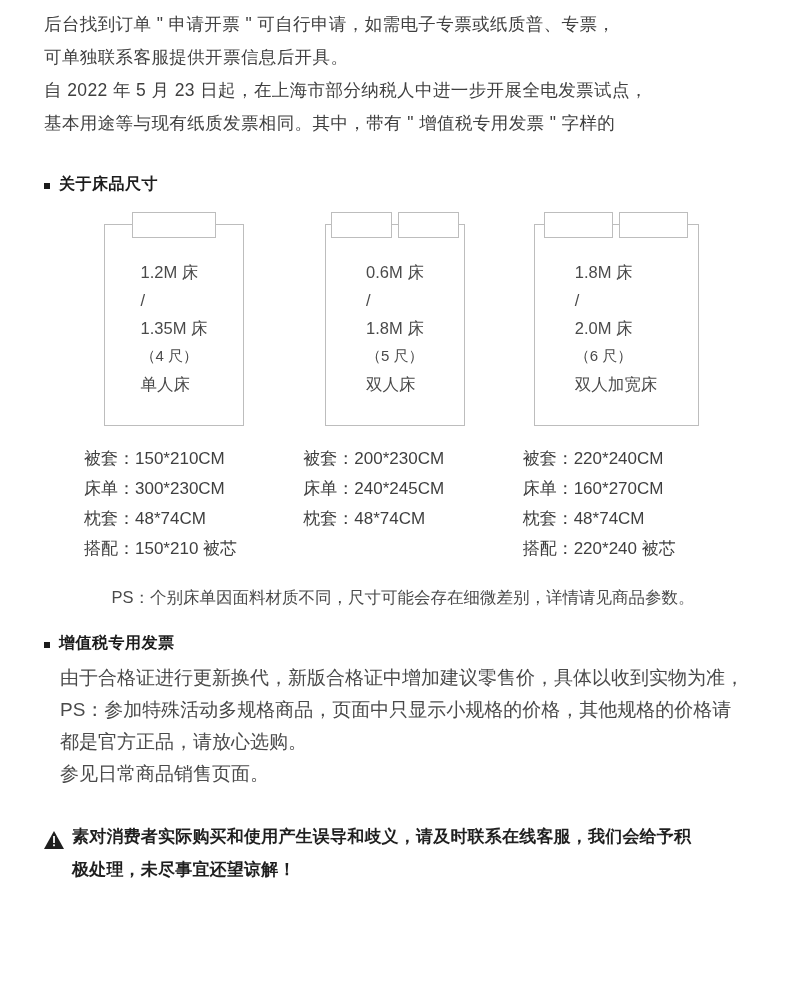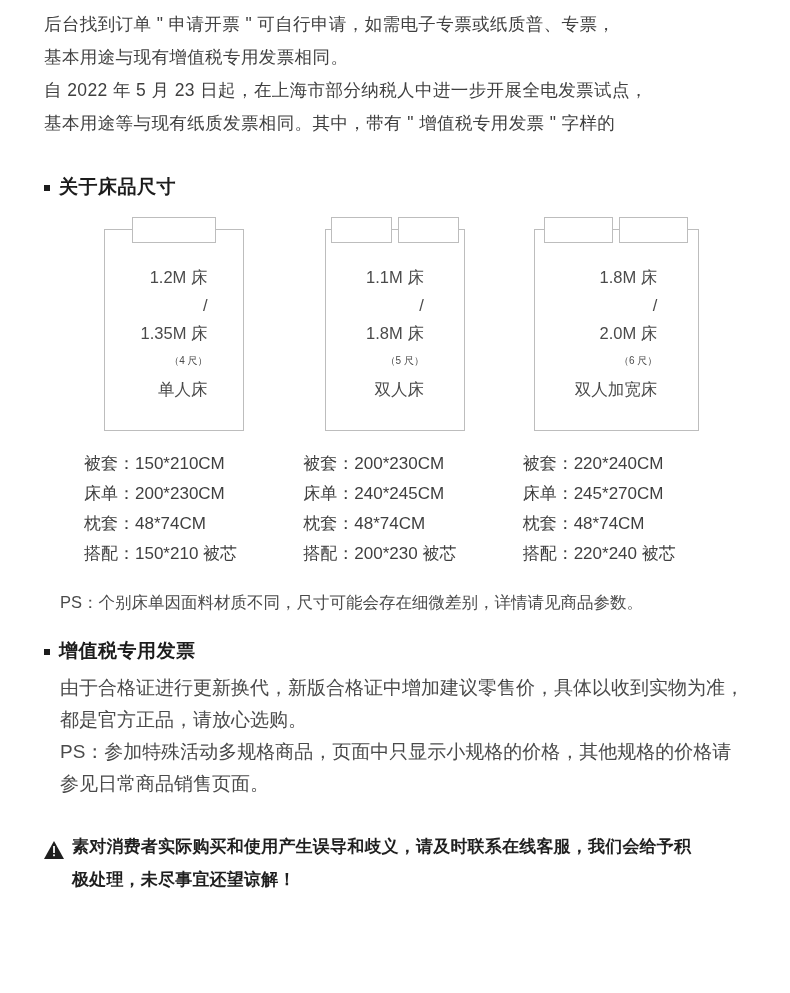--- a/index.html
+++ b/index.html
@@ -33,21 +33,21 @@
   }
   .intro p {
     margin: 0;
     white-space: nowrap;
   }
 
   
   .section-heading {
     display: flex;
     align-items: center;
-    font-size: 19px;
+    font-size: 16px;
     font-weight: bold;
     color: #1c1c1c;
     letter-spacing: 0.5px;
   }
   .section-heading .bullet {
     width: 6px;
     height: 6px;
     background: #1c1c1c;
     margin-right: 9px;
     flex: none;
@@ -95,31 +95,31 @@
     height: 26px;
     border: 1px solid #bdbdbd;
     background: #ffffff;
     box-sizing: border-box;
   }
   .pillow.single { width: 84px; }
   .pillow.dual { width: 61px; }
   .pillow.dual-wide { width: 69px; }
 
   .bed-lines {
-    text-align: right;
+    text-align: left;
     font-size: 16.5px;
     line-height: 28px;
     color: #4a4a4a;
     position: relative;
     z-index: 1;
     background: transparent;
     margin-top: 6px;
   }
   .bed-lines .small {
-    font-size: 10px;
+    font-size: 15px;
   }
 
   
   .specs {
     display: flex;
     justify-content: space-between;
     margin-top: 18px;
     padding: 0 24px 0 40px;
     gap: 20px;
   }
@@ -132,20 +132,21 @@
   .spec-col .row {
     white-space: nowrap;
   }
 
   .ps-line {
     margin-top: 19px;
     font-size: 16.5px;
     line-height: 28px;
     color: #4a4a4a;
     padding-left: 16px;
+    text-align: center;
   }
 
   
   .cert-body {
     margin-top: 8px;
     font-size: 19px;
     line-height: 32px;
     color: #4a4a4a;
     padding-left: 16px;
   }
@@ -180,21 +181,21 @@
   .gap-a { height: 34px; }
   .gap-b { height: 22px; }
 </style>
 </head>
 <body>
 
 <div class="page">
 
   <div class="intro">
     <p>后台找到订单 " 申请开票 " 可自行申请，如需电子专票或纸质普、专票，</p>
-    <p>基本用途与现有增值税专用发票相同。</p>
+    <p>可单独联系客服提供开票信息后开具。</p>
     <p>自 2022 年 5 月 23 日起，在上海市部分纳税人中进一步开展全电发票试点，</p>
     <p>基本用途等与现有纸质发票相同。其中，带有 " 增值税专用发票 " 字样的</p>
   </div>
 
   <div class="gap-a"></div>
 
   <div class="section-heading">
     <span class="bullet"></span>
     <span>关于床品尺寸</span>
   </div>
@@ -216,21 +217,21 @@
       </div>
     </div>
 
     <div class="bed-col">
       <div class="bed-figure">
         <div class="pillows">
           <div class="pillow dual"></div>
           <div class="pillow dual"></div>
         </div>
         <div class="bed-lines">
-          <div>1.1M 床</div>
+          <div>0.6M 床</div>
           <div>/</div>
           <div>1.8M 床</div>
           <div class="small">（5 尺）</div>
           <div>双人床</div>
         </div>
       </div>
     </div>
 
     <div class="bed-col">
       <div class="bed-figure wide">
@@ -246,51 +247,50 @@
           <div>双人加宽床</div>
         </div>
       </div>
     </div>
 
   </div>
 
   <div class="specs">
     <div class="spec-col">
       <div class="row">被套：150*210CM</div>
-      <div class="row">床单：200*230CM</div>
+      <div class="row">床单：300*230CM</div>
       <div class="row">枕套：48*74CM</div>
       <div class="row">搭配：150*210 被芯</div>
     </div>
     <div class="spec-col">
       <div class="row">被套：200*230CM</div>
       <div class="row">床单：240*245CM</div>
       <div class="row">枕套：48*74CM</div>
-      <div class="row">搭配：200*230 被芯</div>
     </div>
     <div class="spec-col">
       <div class="row">被套：220*240CM</div>
-      <div class="row">床单：245*270CM</div>
+      <div class="row">床单：160*270CM</div>
       <div class="row">枕套：48*74CM</div>
       <div class="row">搭配：220*240 被芯</div>
     </div>
   </div>
 
   <div class="ps-line">PS：个别床单因面料材质不同，尺寸可能会存在细微差别，详情请见商品参数。</div>
 
   <div class="gap-b"></div>
 
   <div class="section-heading">
     <span class="bullet"></span>
     <span>增值税专用发票</span>
   </div>
 
   <div class="cert-body">
     <p>由于合格证进行更新换代，新版合格证中增加建议零售价，具体以收到实物为准，</p>
+    <p>PS：参加特殊活动多规格商品，页面中只显示小规格的价格，其他规格的价格请</p>
     <p>都是官方正品，请放心选购。</p>
-    <p>PS：参加特殊活动多规格商品，页面中只显示小规格的价格，其他规格的价格请</p>
     <p>参见日常商品销售页面。</p>
   </div>
 
   <div class="warning">
     <span class="warn-icon">
       <svg width="20" height="18" viewBox="0 0 20 18">
         <polygon points="10,0 20,18 0,18" fill="#1f1f1f"></polygon>
         <rect x="9.1" y="5" width="1.8" height="7" fill="#ffffff"></rect>
         <rect x="9.1" y="13.4" width="1.8" height="1.8" fill="#ffffff"></rect>
       </svg>

